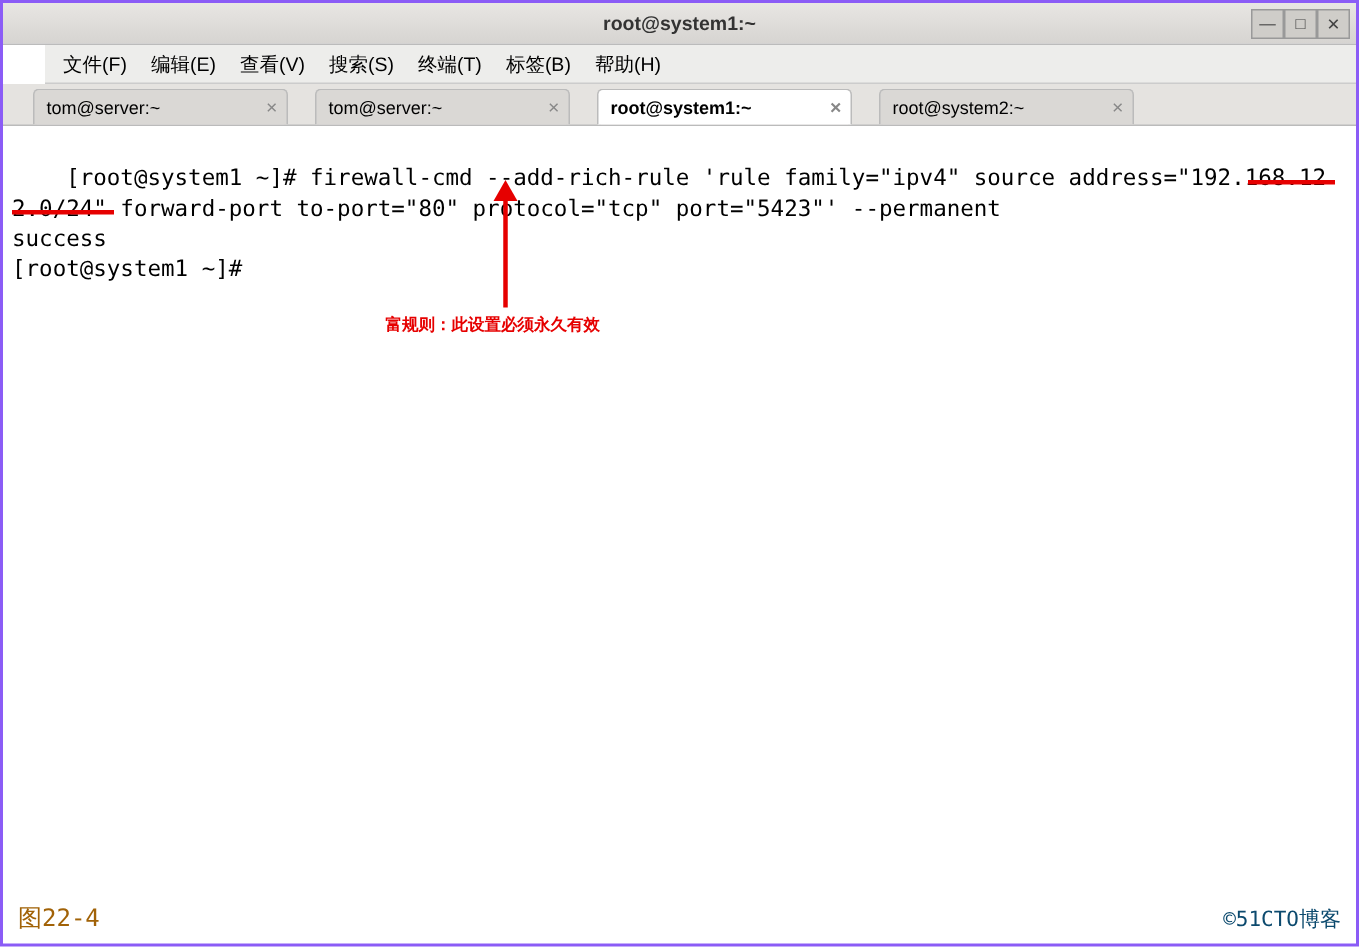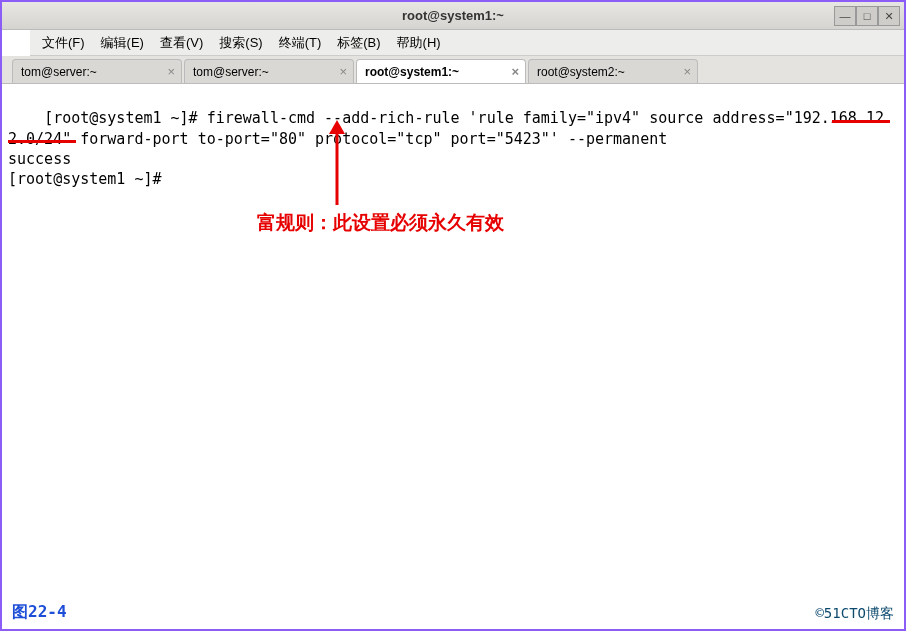--- a/index.html
+++ b/index.html
@@ -4,30 +4,30 @@
 <style>
   * { box-sizing: border-box; margin: 0; padding: 0; }
   body { font-family: sans-serif; background: #fff; }
   .outer { border: 2px solid #8b5cf6; width: 906px; height: 631px; position: relative; background: #fff; }
   .titlebar { height: 28px; background: linear-gradient(#e8e6e3, #d6d4d1); border-bottom: 1px solid #bbb; display: flex; align-items: center; position: relative; }
   .title-text { position: absolute; left: 50%; transform: translateX(-50%); font-size: 13px; font-weight: bold; color: #333; }
   .win-controls { position: absolute; right: 4px; top: 4px; display: flex; gap: 0; }
   .win-btn { width: 22px; height: 20px; background: #cfcdc9; border: 1px solid #999; display: flex; align-items: center; justify-content: center; font-size: 11px; color: #444; cursor: pointer; }
   .menubar { height: 26px; background: #ededeb; border-bottom: 1px solid #ccc; display: flex; align-items: center; padding: 0 6px; gap: 4px; font-size: 13px; margin-left: 28px; }
   .menu-item { padding: 3px 6px; cursor: pointer; }
-  .tabbar { height: 28px; background: #e5e3e0; border-bottom: 1px solid #bbb; display: flex; align-items: flex-end; padding: 0 10px; gap: 2px; }
+  .tabbar { height: 28px; background: #e5e3e0; border-bottom: 1px solid #bbb; display: flex; align-items: flex-end; padding: 0 20px; gap: 18px; }
   .tab { height: 24px; padding: 0 8px; background: #dad8d5; border: 1px solid #bbb; border-bottom: none; border-radius: 4px 4px 0 0; display: flex; align-items: center; gap: 14px; font-size: 12px; cursor: pointer; min-width: 170px; position: relative; }
   .tab.active { background: #fff; font-weight: bold; }
   .tab-close { color: #888; font-size: 13px; position: absolute; right: 6px; cursor: pointer; }
   .terminal { padding: 4px 6px; font-family: "DejaVu Sans Mono", "Courier New", monospace; font-size: 15px; line-height: 1.35; white-space: pre-wrap; word-break: break-all; position: relative; height: calc(100% - 28px - 26px - 28px); }
-  .annotation { position: absolute; color: #e60000; font-weight: bold; font-size: 19px; font-family: sans-serif; }
+  .annotation { position: absolute; color: #e60000; font-weight: bold; font-size: 11px; font-family: sans-serif; }
   .arrow { position: absolute; }
   .underline { position: absolute; height: 3px; background: #e60000; }
   .watermark { position: absolute; right: 10px; bottom: 6px; color: #0c4a6e; font-size: 14px; }
-  .fig-label { position: absolute; left: 10px; bottom: 6px; color: #1d4ed8; font-weight: bold; font-size: 16px; }
+  .fig-label { position: absolute; left: 10px; bottom: 6px; color: #a16207; font-weight: normal; font-size: 16px; }
 </style>
 </head>
 <body>
 
 <div class="outer">
   <div class="titlebar">
     <span class="title-text">root@system1:~</span>
     <div class="win-controls">
       <div class="win-btn">—</div>
       <div class="win-btn">□</div>

